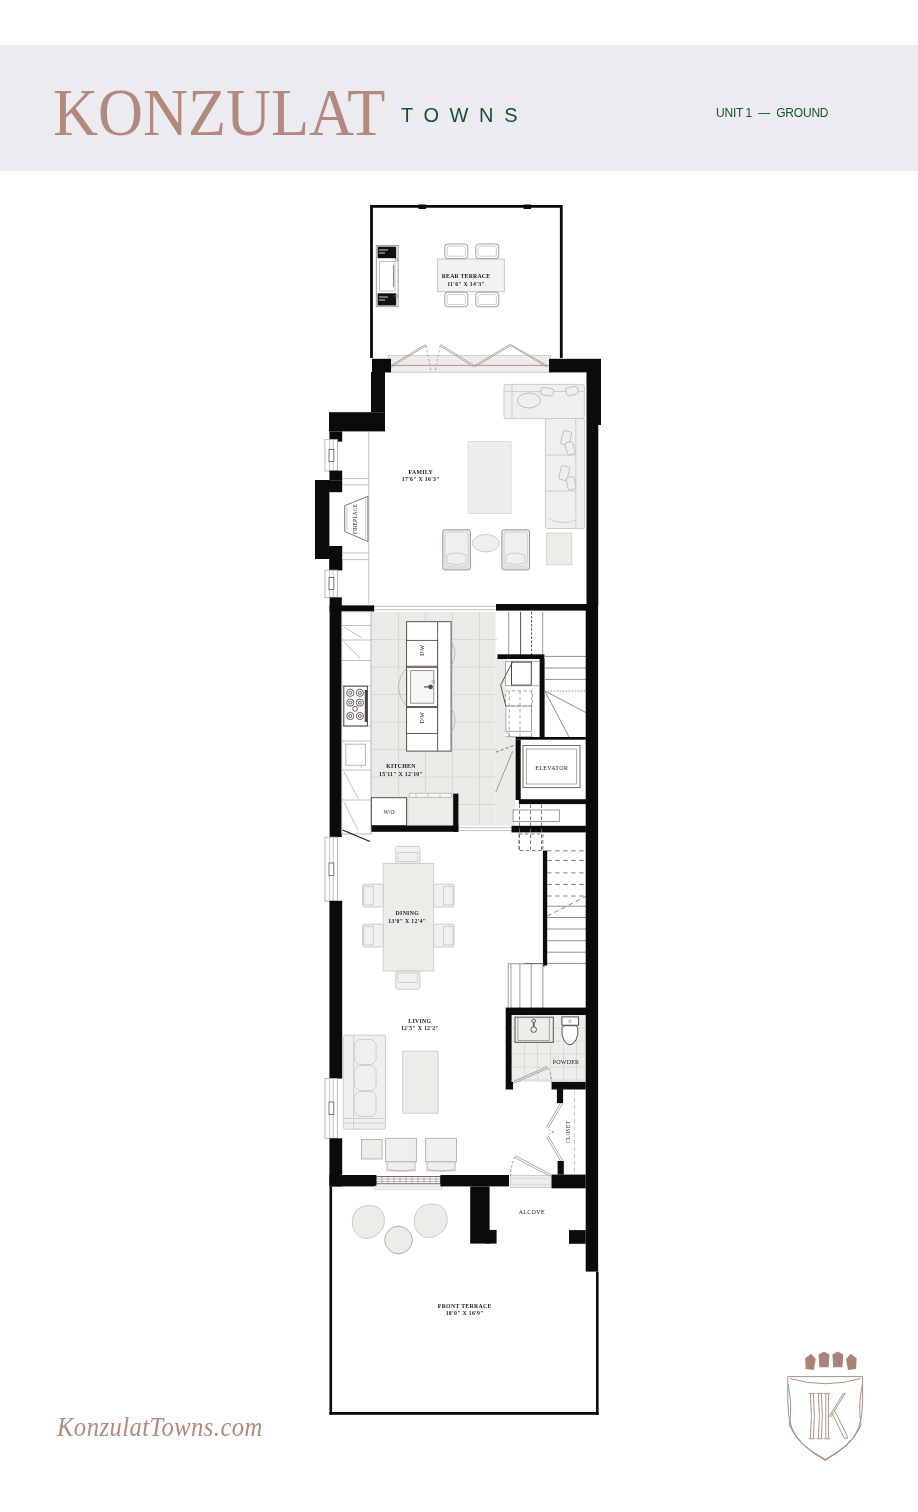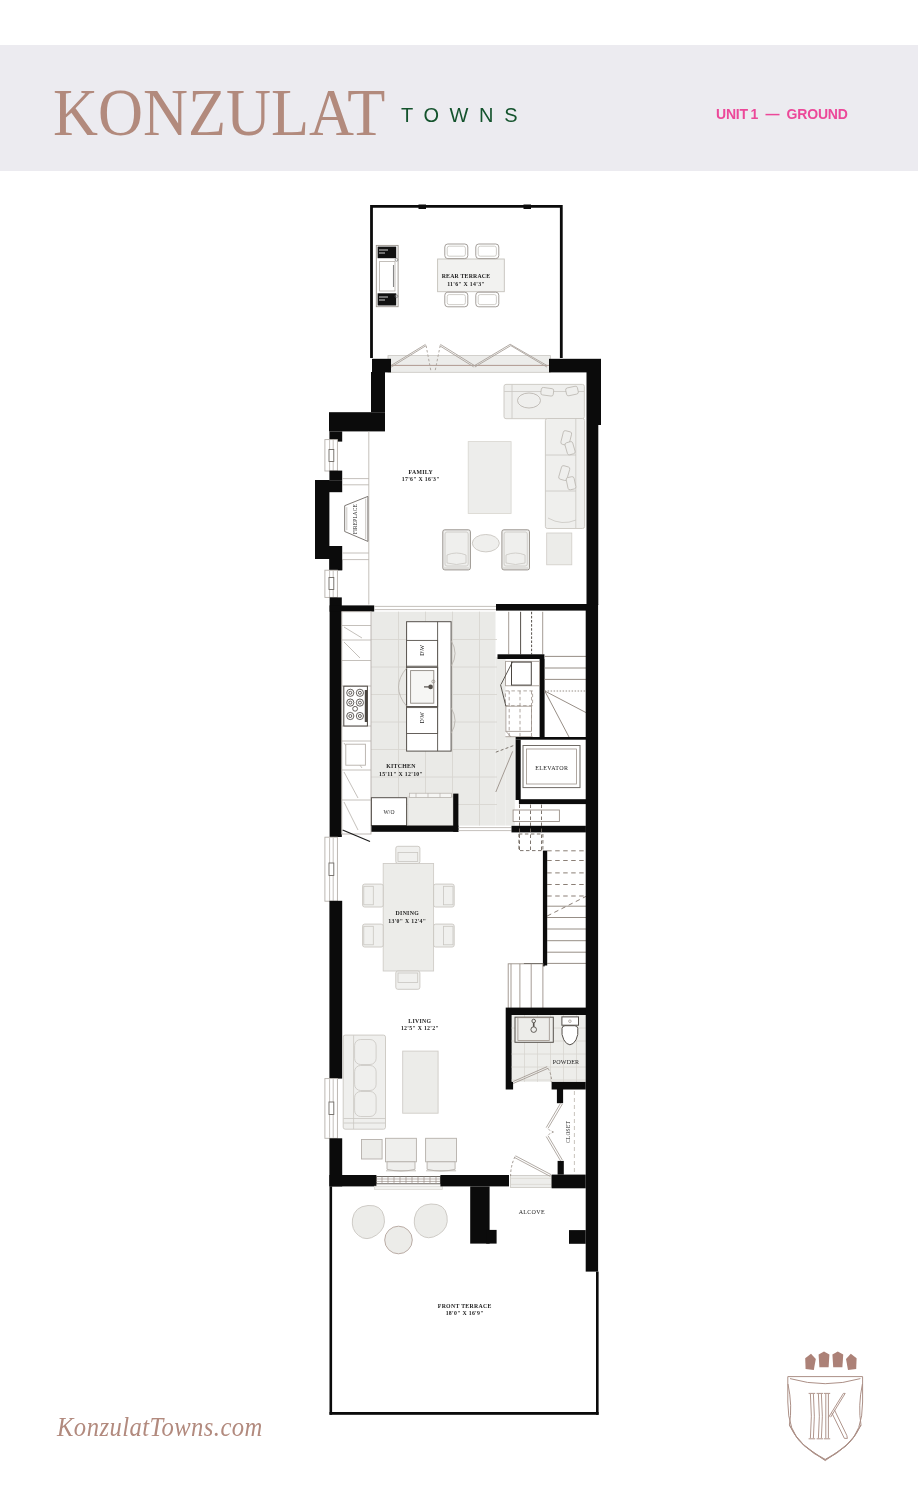--- a/index.html
+++ b/index.html
@@ -1,20 +1,20 @@
 <!DOCTYPE html>
 <html><head>
 <meta charset="utf-8">
 <style>
   html,body{margin:0;padding:0;background:#ffffff;width:918px;height:1512px;overflow:hidden;}
   body{font-family:"Liberation Sans",sans-serif;position:relative;}
   .band{position:absolute;left:0;top:45px;width:918px;height:126px;background:#ECEBF0;}
   .logo{position:absolute;left:53px;top:78.5px;color:#B28A7D;font-family:"Liberation Serif",serif;font-weight:400;font-size:67px;line-height:1;transform:scaleX(0.93);transform-origin:left top;white-space:nowrap;}
   .towns{position:absolute;left:401px;top:104px;color:#14532d;font-family:"Liberation Sans",sans-serif;font-size:20px;letter-spacing:10.6px;}
-  .unit{position:absolute;left:716px;top:105.5px;color:#ec4899;font-size:14px;letter-spacing:-0.2px;font-weight:bold;}
+  .unit{position:absolute;left:716px;top:105.5px;color:#14532d;font-size:12px;letter-spacing:-0.2px;font-weight:normal;}
   .site{position:absolute;left:57px;top:1412.5px;color:#B28A7E;font-family:"Liberation Serif",serif;font-style:italic;font-size:28px;line-height:1;letter-spacing:0.5px;transform:scaleX(0.88);transform-origin:left top;}
   svg{position:absolute;left:0;top:0;}
   text{font-family:"Liberation Serif",serif;fill:#1c1c1c;}
 </style>
 </head>
 <body>
 
 <div class="band"></div>
 
 <div class="logo">KONZULAT</div>

